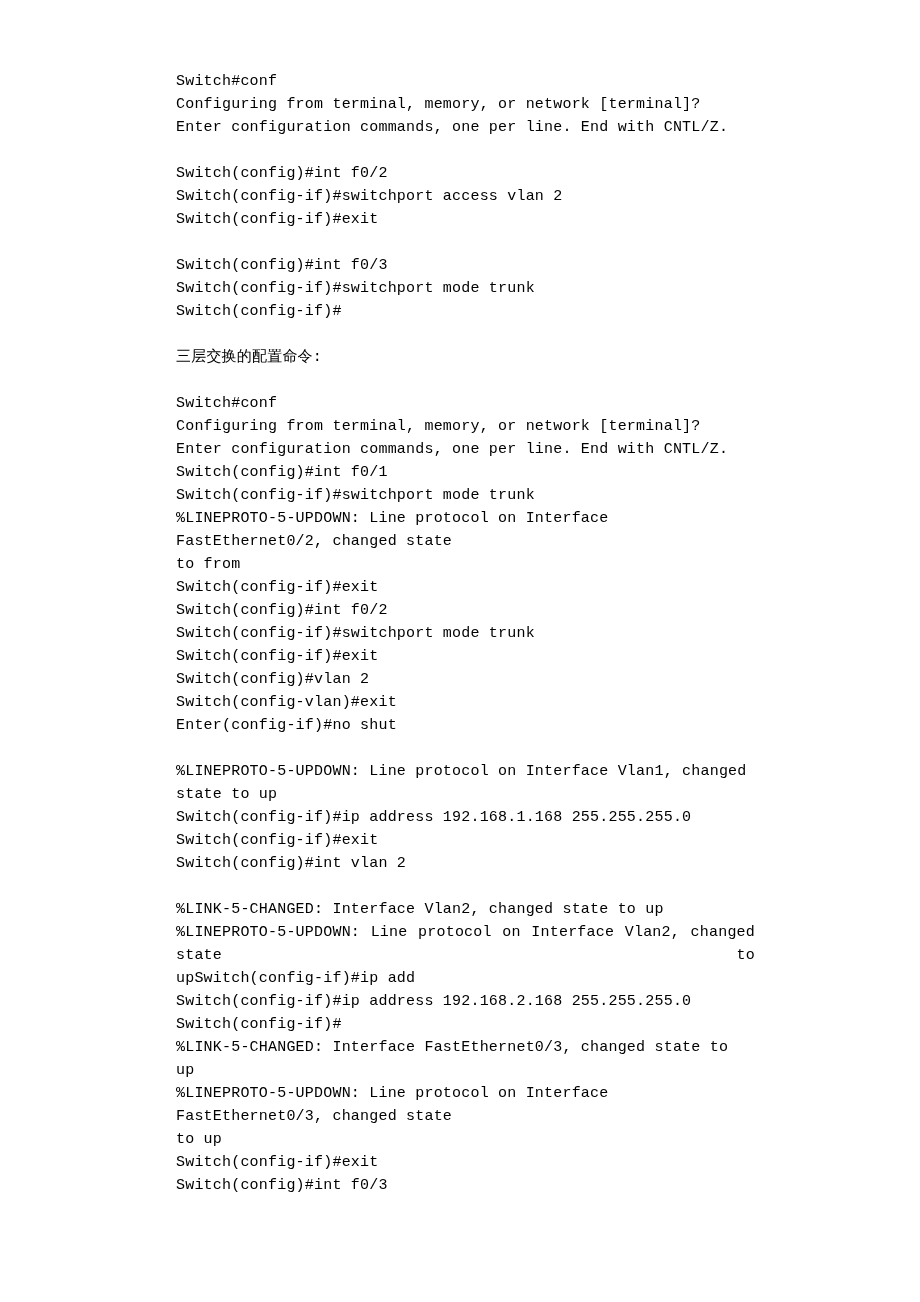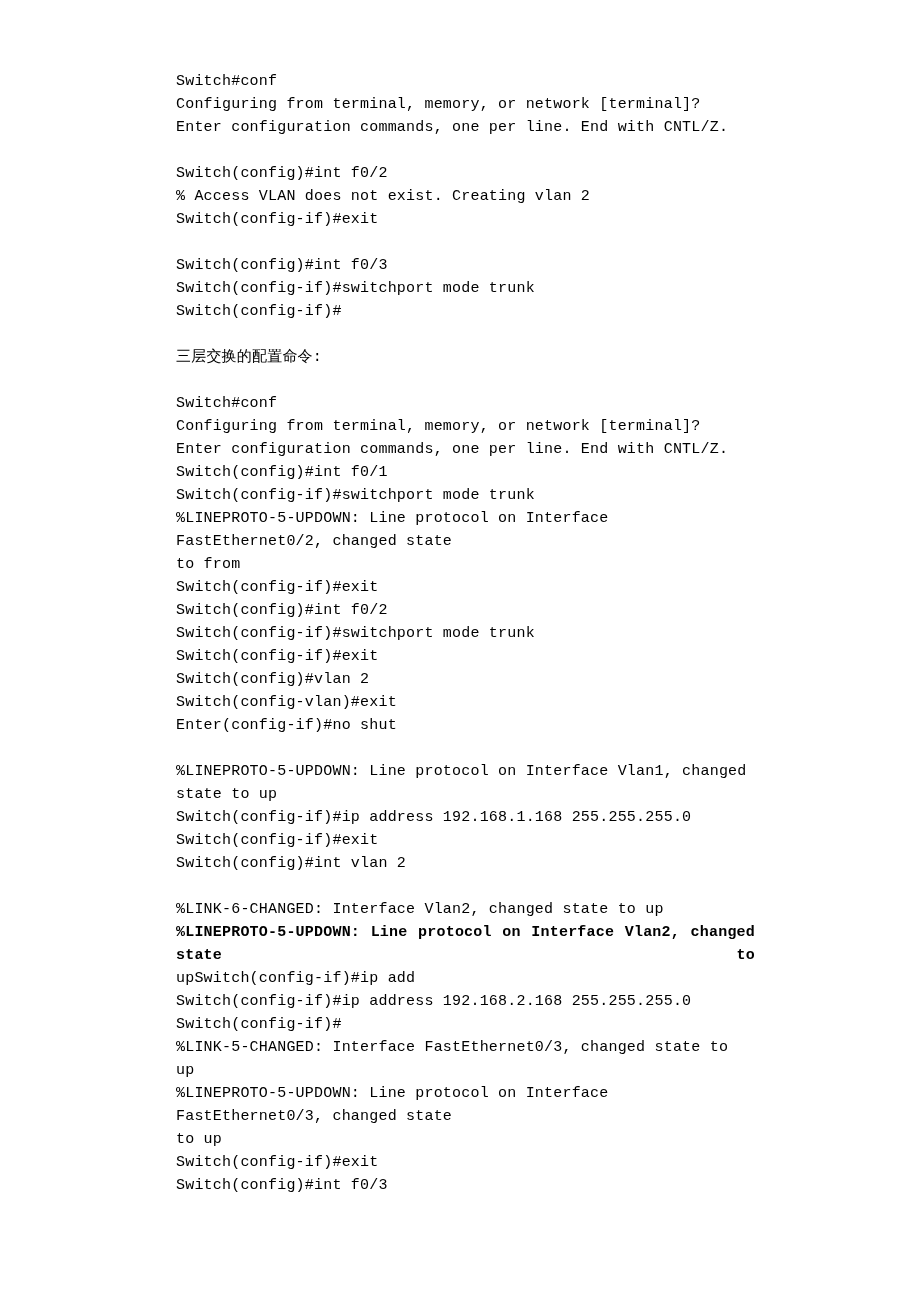--- a/index.html
+++ b/index.html
@@ -17,33 +17,32 @@
     line-height: 23px;
     color: #000;
     letter-spacing: 0.2px;
   }
   .blank { height: 23px; }
   .line { white-space: pre-wrap; }
   .justify {
     text-align: justify;
     text-align-last: justify;
     white-space: normal;
-    font-weight: bold;
   }
 </style>
 </head>
 <body>
 
 <div class="page" id="page">
     <div class="line">Switch#conf</div>
     <div class="line">Configuring from terminal, memory, or network [terminal]?</div>
     <div class="line">Enter configuration commands, one per line. End with CNTL/Z.</div>
     <div class="blank"></div>
     <div class="line">Switch(config)#int f0/2</div>
-    <div class="line">% Access VLAN does not exist. Creating vlan 2</div>
+    <div class="line">Switch(config-if)#switchport access vlan 2</div>
     <div class="line">Switch(config-if)#exit</div>
     <div class="blank"></div>
     <div class="line">Switch(config)#int f0/3</div>
     <div class="line">Switch(config-if)#switchport mode trunk</div>
     <div class="line">Switch(config-if)#</div>
     <div class="blank"></div>
     <div class="line">三层交换的配置命令:</div>
     <div class="blank"></div>
     <div class="line">Switch#conf</div>
     <div class="line">Configuring from terminal, memory, or network [terminal]?</div>
@@ -58,21 +57,21 @@
     <div class="line">Switch(config-if)#exit</div>
     <div class="line">Switch(config)#vlan 2</div>
     <div class="line">Switch(config-vlan)#exit</div>
     <div class="line">Enter(config-if)#no shut</div>
     <div class="blank"></div>
     <div class="line">%LINEPROTO-5-UPDOWN: Line protocol on Interface Vlan1, changed state to up</div>
     <div class="line">Switch(config-if)#ip address 192.168.1.168 255.255.255.0</div>
     <div class="line">Switch(config-if)#exit</div>
     <div class="line">Switch(config)#int vlan 2</div>
     <div class="blank"></div>
-    <div class="line">%LINK-6-CHANGED: Interface Vlan2, changed state to up</div>
+    <div class="line">%LINK-5-CHANGED: Interface Vlan2, changed state to up</div>
     <div class="line justify">%LINEPROTO-5-UPDOWN: Line protocol on Interface Vlan2, changed state to</div>
     <div class="line">upSwitch(config-if)#ip add</div>
     <div class="line">Switch(config-if)#ip address 192.168.2.168 255.255.255.0</div>
     <div class="line">Switch(config-if)#</div>
     <div class="line">%LINK-5-CHANGED: Interface FastEthernet0/3, changed state to up</div>
     <div class="line">%LINEPROTO-5-UPDOWN: Line protocol on Interface FastEthernet0/3, changed state</div>
     <div class="line">to up</div>
     <div class="line">Switch(config-if)#exit</div>
     <div class="line">Switch(config)#int f0/3</div>
   </div>

